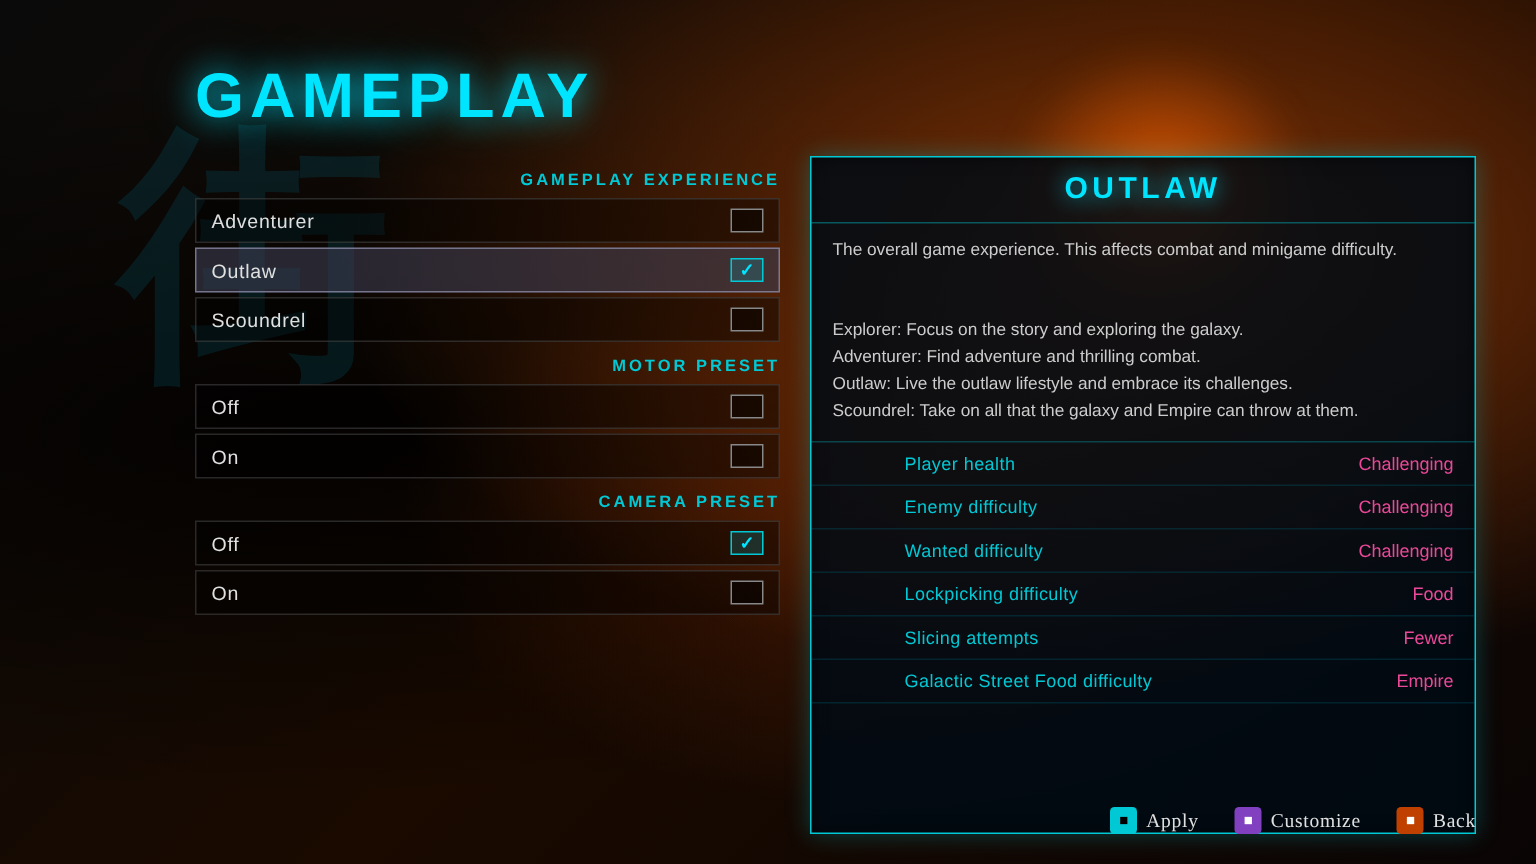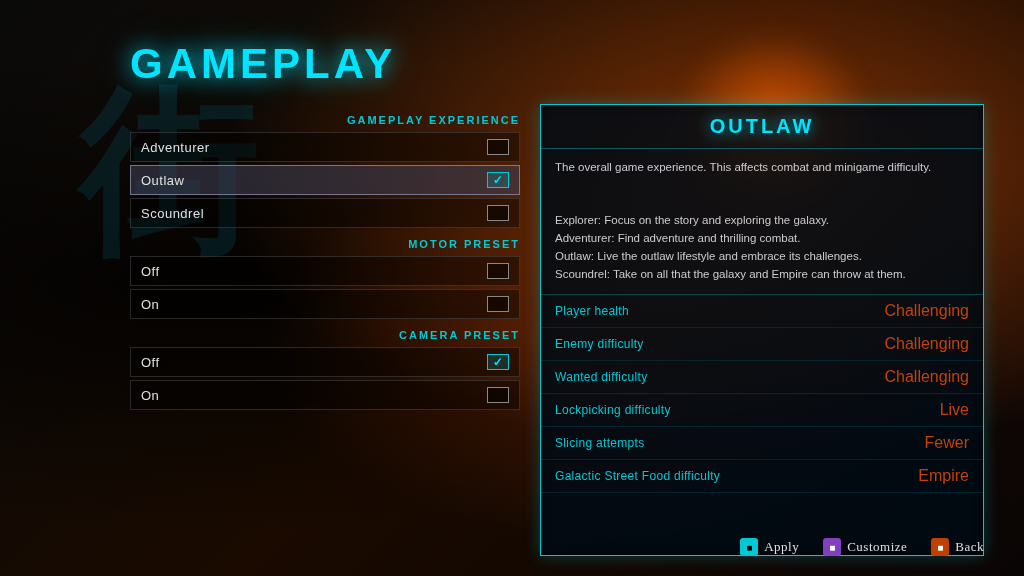--- a/index.html
+++ b/index.html
@@ -173,25 +173,26 @@
       justify-content: space-between;
       align-items: center;
       padding: 7px 14px;
       border-bottom: 1px solid rgba(0, 100, 120, 0.3);
     }
 
     .stat-label {
       font-size: 12px;
       color: #00c8d4;
       letter-spacing: 0.3px;
+      margin-left: 48px;
     }
 
     .stat-value {
-      font-size: 16px;
-      color: #c2410c;
+      font-size: 12px;
+      color: #ec4899;
     }
 
     
     .bottom-bar {
       position: absolute;
       bottom: 20px;
       right: 40px;
       display: flex;
       align-items: center;
       gap: 24px;
@@ -298,21 +299,21 @@
           <div class="stat-row">
             <span class="stat-label">Enemy difficulty</span>
             <span class="stat-value">Challenging</span>
           </div>
           <div class="stat-row">
             <span class="stat-label">Wanted difficulty</span>
             <span class="stat-value">Challenging</span>
           </div>
           <div class="stat-row">
             <span class="stat-label">Lockpicking difficulty</span>
-            <span class="stat-value">Live</span>
+            <span class="stat-value">Food</span>
           </div>
           <div class="stat-row">
             <span class="stat-label">Slicing attempts</span>
             <span class="stat-value">Fewer</span>
           </div>
           <div class="stat-row">
             <span class="stat-label">Galactic Street Food difficulty</span>
             <span class="stat-value">Empire</span>
           </div>
         </div>

